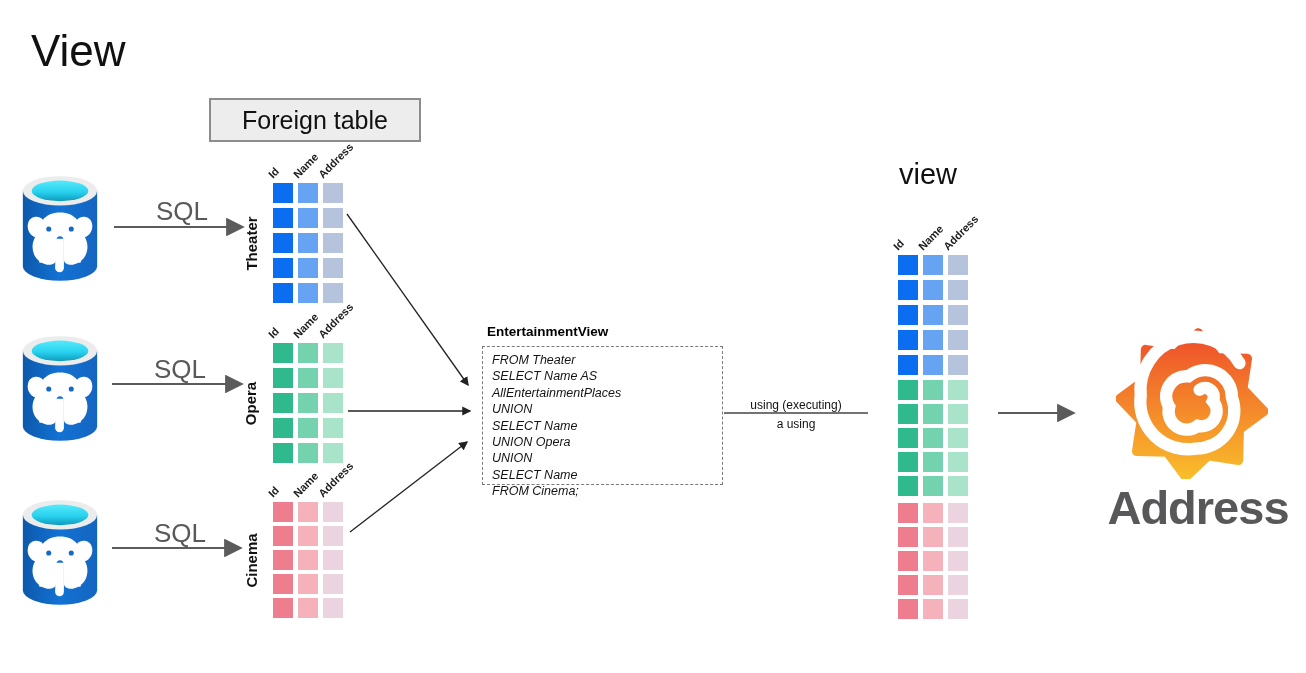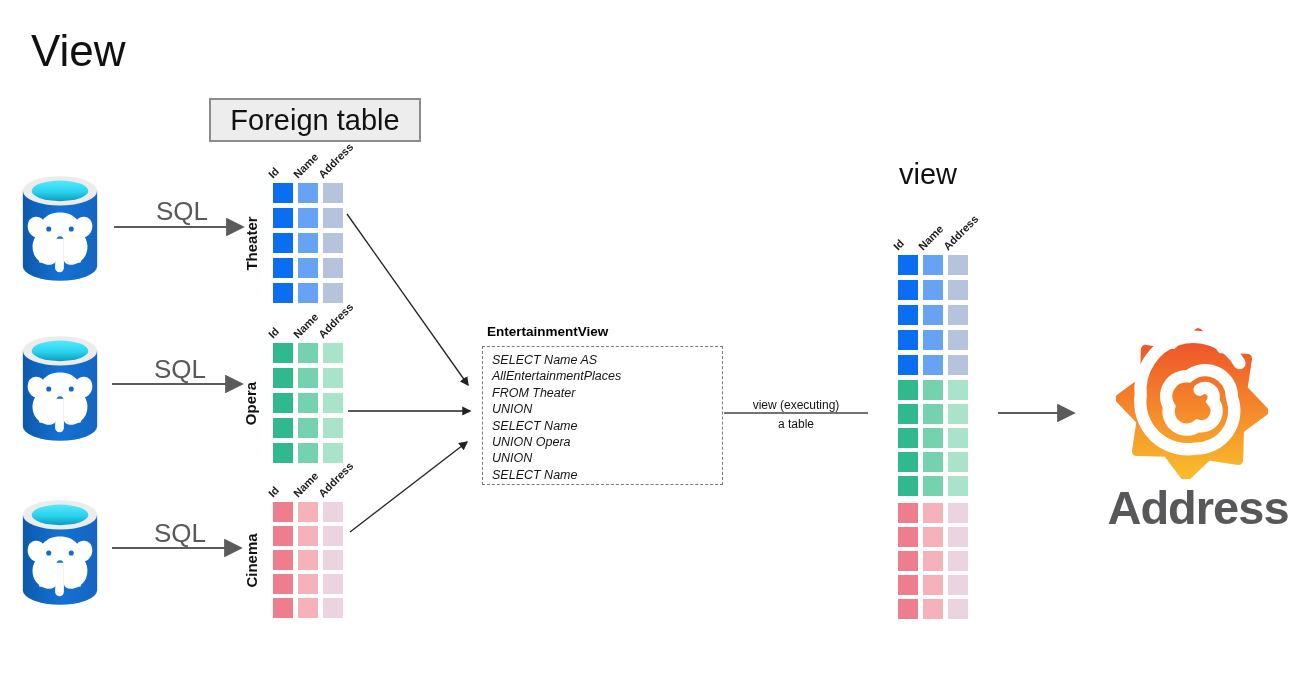--- a/index.html
+++ b/index.html
@@ -2,21 +2,21 @@
 <html style="--arrow-gray: #5b5b5b; --arrow-black: #222222; --connector-line: #444444; --sql-label: #595959; --grafana-text: #58585a; --box-border: #7a7a7a; --foreign-bg: #ededed; --foreign-border: #8c8c8c;"><head>
 <meta charset="utf-8">
 <style>
   html,body{margin:0;padding:0;background:#fff;}
   .canvas{position:relative;width:1306px;height:673px;background:#ffffff;
           font-family:"Liberation Sans", sans-serif;overflow:hidden;}
   .abs{position:absolute;}
   .page-title{font-size:44px;color:#111;letter-spacing:0;}
   .foreign-box{background:var(--foreign-bg,#ededed);border:2px solid var(--foreign-border,#8c8c8c);
                width:208px;height:40px;display:flex;align-items:center;justify-content:center;
-               font-size:29px;color:#111;}
+               font-size:25px;color:#111;}
   .sql-label{font-size:26px;color:var(--sql-label,#595959);width:80px;text-align:center;}
   .cell{position:absolute;width:20px;height:20px;}
   .hdr{position:absolute;font-size:11px;font-weight:600;color:#1c1c1c;height:13px;line-height:13px;
        transform-origin:0 100%;transform:rotate(-45deg);white-space:nowrap;}
   .vlabel{position:absolute;width:22px;display:flex;align-items:center;justify-content:center;}
   .vlabel span{transform:rotate(-90deg);font-weight:bold;font-size:15px;color:#111;white-space:nowrap;}
   .view-title{font-size:29px;color:#111;}
   .sqlbox-title{font-size:13.5px;font-weight:bold;color:#000;}
   .sqlbox{border:1.5px dashed var(--box-border,#7a7a7a);width:230px;height:132px;
           padding:5px 0 0 9px;font-style:italic;font-size:12.5px;line-height:16.4px;color:#141414;}
@@ -218,31 +218,32 @@
         <div class="cell" style="left: 898px; top: 599px; background: rgb(238, 126, 141);"></div>
         <div class="cell" style="left: 923px; top: 599px; background: rgb(245, 178, 186);"></div>
         <div class="cell" style="left: 948px; top: 599px; background: rgb(236, 211, 224);"></div>
       </div>
     </div>
 
   <div class="abs view-title" style="left:899px;top:158px;">view</div>
 
   <div class="abs sqlbox-title" style="left:487px;top:324px;">EntertainmentView</div>
   <div class="abs sqlbox" style="left:482px;top:346px;" id="sqlbox">
+      <div>FROM Theater</div>
       <div>SELECT Name AS AllEntertainmentPlaces</div>
-      <div>FROM Theater</div>
       <div>UNION</div>
       <div>SELECT Name</div>
       <div>UNION Opera</div>
       <div>UNION</div>
       <div>SELECT Name</div>
+      <div>FROM Cinema;</div>
     </div>
 
-  <div class="abs conn-label" style="left:716px;top:398px;">view (executing)</div>
-  <div class="abs conn-label" style="left:716px;top:417px;">a table</div>
+  <div class="abs conn-label" style="left:716px;top:398px;">using (executing)</div>
+  <div class="abs conn-label" style="left:716px;top:417px;">a using</div>
 
   <svg class="abs" style="left:1116px;top:327px;" width="152" height="152" viewBox="0 0 160 160">
     <defs>
       <linearGradient id="graf" x1="0" y1="0" x2="0" y2="1">
         <stop offset="0" stop-color="#ee4d2a"></stop>
           <stop offset="1" stop-color="#f9bd2b"></stop>
       </linearGradient>
     </defs>
     <path d="M86.6 6.3 L105.9 32.3 L138.2 33.1 L133.4 65.2 L155.7 88.6 L129.7 107.9 L128.9 140.2 L96.9 135.4 L73.4 157.7 L54.1 131.7 L21.8 130.9 L26.6 98.9 L4.3 75.4 L30.3 56.1 L31.1 23.8 L63.1 28.6 Z" fill="url(#graf)" stroke="url(#graf)" stroke-width="10" stroke-linejoin="round"></path>
     <path d="M130 38 A56 56 0 0 0 26 72 A50 50 0 0 0 84 128 A40 40 0 0 0 122 74 A28 28 0 0 0 76 52 A21 21 0 0 0 56 84 A19 19 0 0 0 86 104 A16 16 0 0 0 102 78 A9.5 9.5 0 0 0 88 66" fill="none" stroke="#ffffff" stroke-width="13" stroke-linecap="round"></path>

